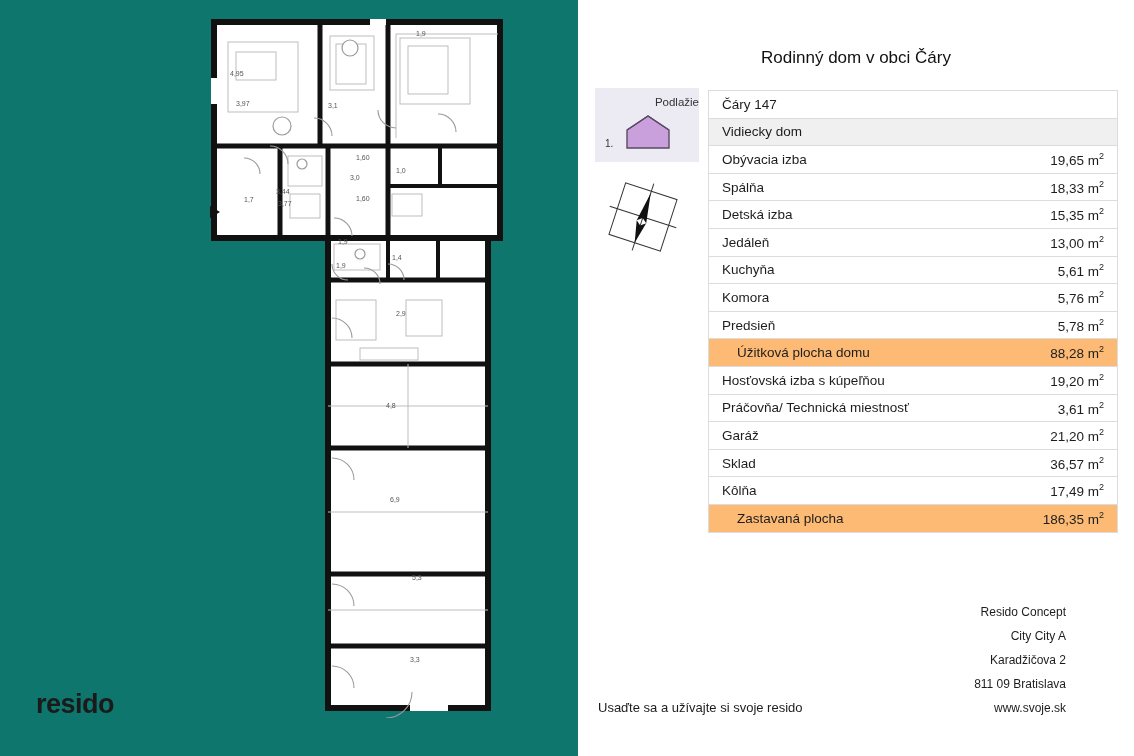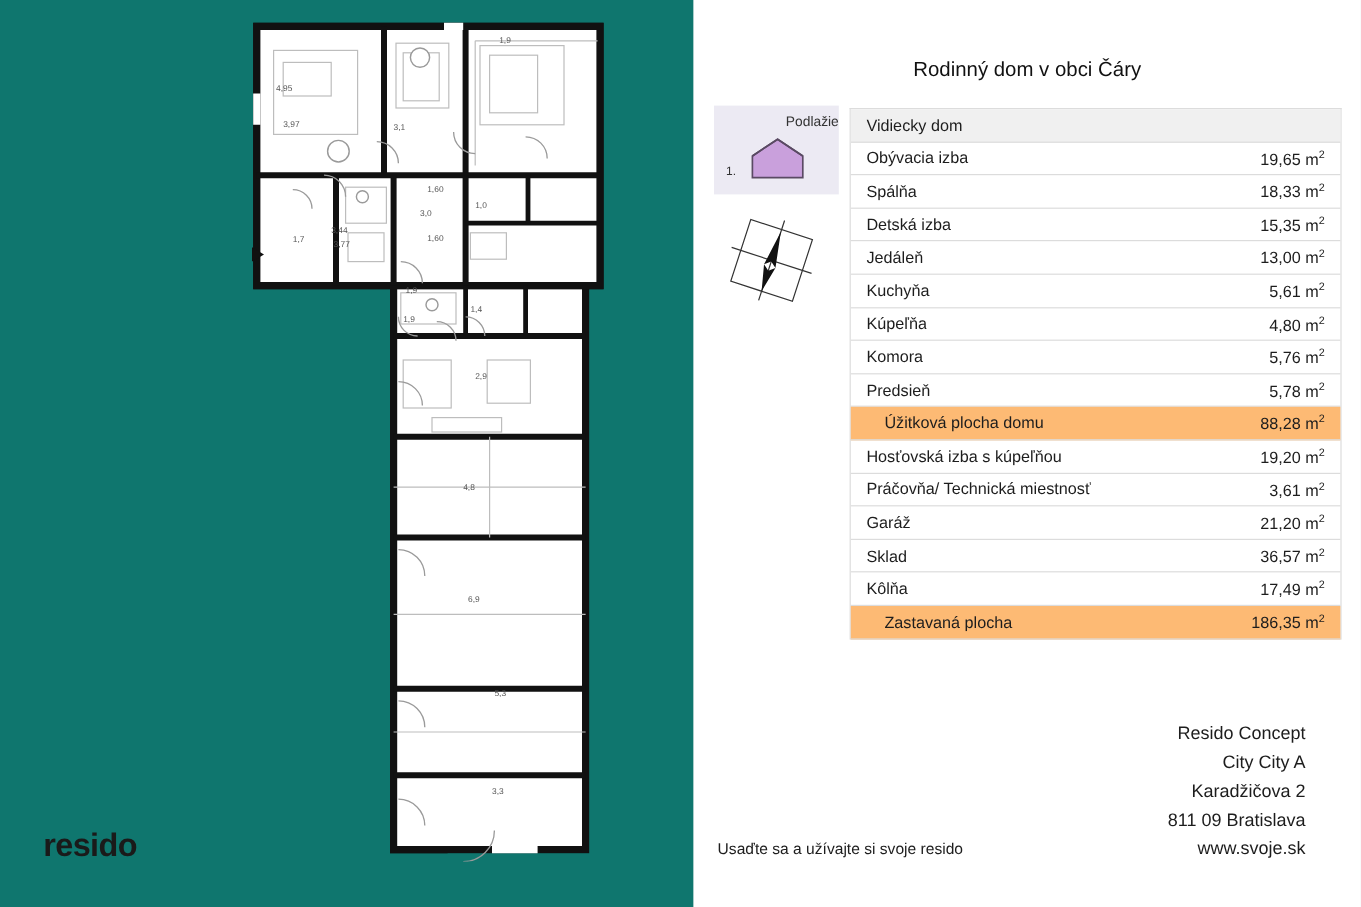--- a/index.html
+++ b/index.html
@@ -123,23 +123,23 @@
   .row.head { background: #ffffff; }
   .row.sub  { background: #f0f0f0; }
   .row.sum  { background: #fdba74; padding-left: 28px; }
   .row .name { white-space: nowrap; overflow: hidden; text-overflow: ellipsis; }
   .row .val  { white-space: nowrap; padding-left: 10px; }
   .val sup { font-size: 9px; vertical-align: super; }
 
   
   .footer-addr {
     position: absolute;
-    right: 46px; top: 600px;
+    right: 68px; top: 600px;
     text-align: right;
-    font-size: 15px;
+    font-size: 12px;
     line-height: 24px;
     color: #1d1d1d;
   }
   .footer-slogan {
     position: absolute;
     left: 20px; top: 700px;
     font-size: 13px;
     color: #1d1d1d;
   }
 
@@ -286,20 +286,24 @@
           <line x1="4" y1="39" x2="74" y2="39"></line>
         </g>
         <g transform="rotate(18 39 39)">
           <polygon points="39,14 44,44 39,40 34,44" fill="#111"></polygon>
           <polygon points="39,66 44,44 39,48 34,44" fill="#111"></polygon>
         </g>
       </svg>
     </div>
 
     <div class="table">
+      <div class="row head">
+        <span class="name">Čáry 147</span>
+        <span class="val"></span>
+      </div>
       <div class="row sub">
         <span class="name">Vidiecky dom</span>
         <span class="val"></span>
       </div>
 
       <div class="row">
         <span class="name">Obývacia izba</span>
         <span class="val"><span>19,65 m</span><sup>2</sup></span>
       </div>
       <div class="row">
@@ -310,24 +314,20 @@
         <span class="name">Detská izba</span>
         <span class="val"><span>15,35 m</span><sup>2</sup></span>
       </div>
       <div class="row">
         <span class="name">Jedáleň</span>
         <span class="val"><span>13,00 m</span><sup>2</sup></span>
       </div>
       <div class="row">
         <span class="name">Kuchyňa</span>
         <span class="val"><span>5,61 m</span><sup>2</sup></span>
-      </div>
-      <div class="row">
-        <span class="name">Kúpeľňa</span>
-        <span class="val"><span>4,80 m</span><sup>2</sup></span>
       </div>
       <div class="row">
         <span class="name">Komora</span>
         <span class="val"><span>5,76 m</span><sup>2</sup></span>
       </div>
       <div class="row">
         <span class="name">Predsieň</span>
         <span class="val"><span>5,78 m</span><sup>2</sup></span>
       </div>
 

